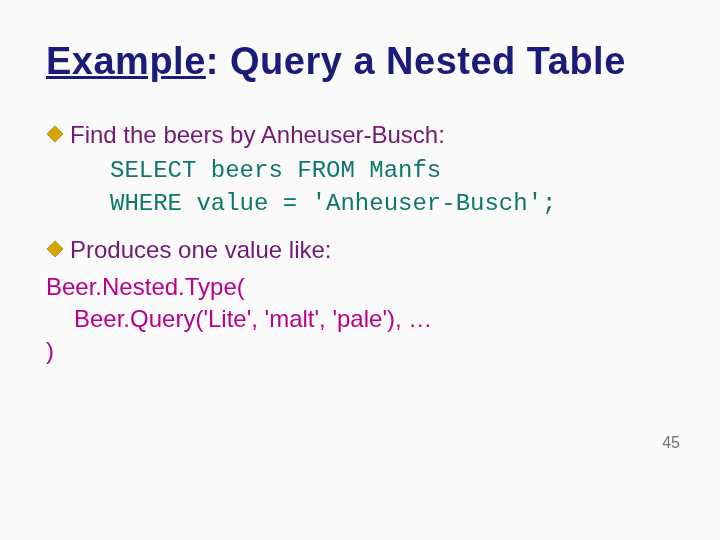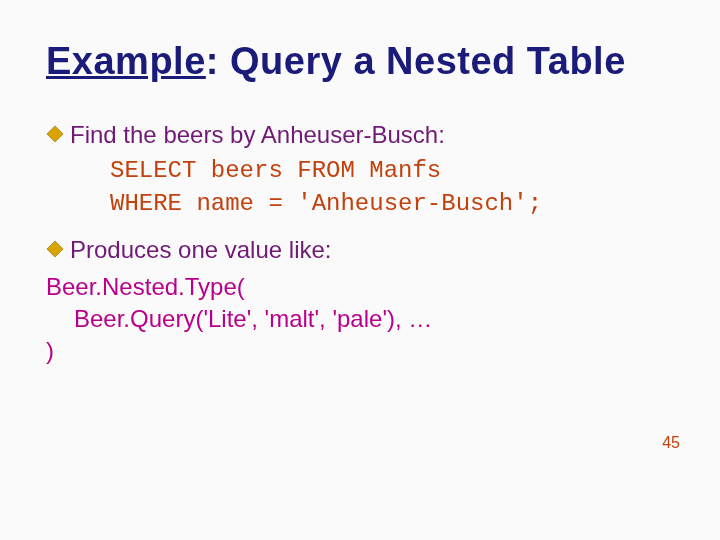--- a/index.html
+++ b/index.html
@@ -43,41 +43,41 @@
     display: block;
   }
   .bullet-text {
     font-size: 24px;
     color: #701a75;
     line-height: 1.35;
   }
   .code-line {
     font-family: "Courier New", Courier, monospace;
     font-size: 24px;
-    color: #c2410c;
+    color: #0f766e;
     margin-left: 64px;
     line-height: 1.35;
     white-space: pre;
   }
   .body-line {
     font-size: 24px;
     color: #b8008a;
     margin-left: 28px;
     line-height: 1.35;
   }
   .body-line.no-indent {
     margin-left: 0;
   }
   .block-gap { height: 14px; }
   .page-num {
     position: absolute;
     right: 40px;
     bottom: 24px;
     font-size: 16px;
-    color: #c2410c;
+    color: #737373;
     font-family: Verdana, Geneva, sans-serif;
   }
 </style>
 </head>
 <body>
 
 <div class="slide">
 
   <h1 class="title">
     <span class="word-example">Example</span><span>: Query a Nested Table</span>
@@ -86,21 +86,21 @@
   <div class="bullet-row">
     <span class="bullet-icon">
       <svg viewBox="0 0 20 20" width="18" height="18">
         <polygon points="10,1 19,10 10,19 1,10" fill="#d9a300" stroke="#7a5c00" stroke-width="0.6"></polygon>
       </svg>
     </span>
     <span class="bullet-text">Find the beers by Anheuser-Busch:</span>
   </div>
 
   <div class="code-line">SELECT beers FROM Manfs</div>
-  <div class="code-line">WHERE name = 'Anheuser-Busch';</div>
+  <div class="code-line">WHERE value = 'Anheuser-Busch';</div>
 
   <div class="block-gap"></div>
 
   <div class="bullet-row">
     <span class="bullet-icon">
       <svg viewBox="0 0 20 20" width="18" height="18">
         <polygon points="10,1 19,10 10,19 1,10" fill="#d9a300" stroke="#7a5c00" stroke-width="0.6"></polygon>
       </svg>
     </span>
     <span class="bullet-text">Produces one value like:</span>

